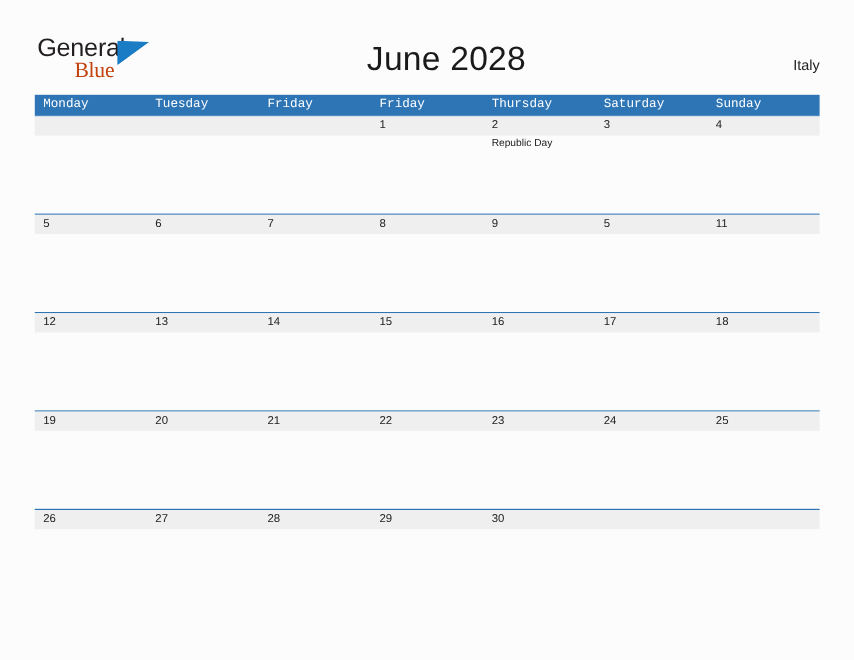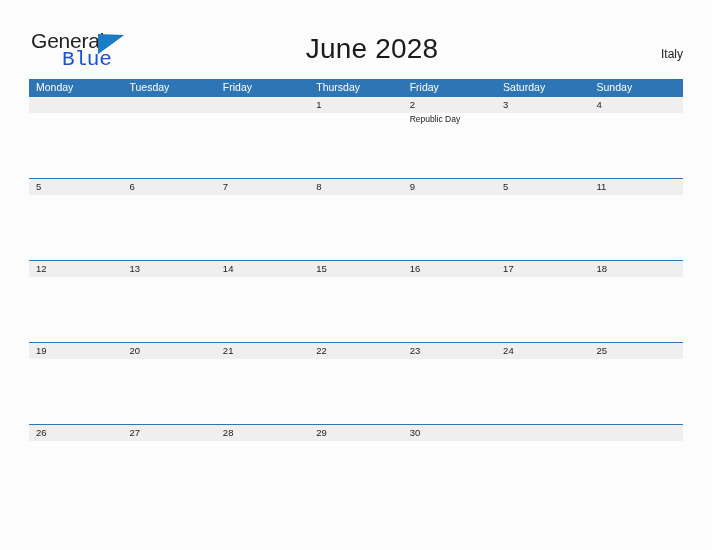--- a/index.html
+++ b/index.html
@@ -45,24 +45,24 @@
     top: 0;
     font-size: 21px;
     letter-spacing: -0.2px;
     color: #231f20;
     font-family: "Liberation Sans", sans-serif;
   }
   .logo-blue {
     position: absolute;
     left: 31px;
     top: 19px;
-    font-size: 21px;
+    font-size: 18px;
     letter-spacing: -0.2px;
-    color: #1d4ed8;
-    font-family: Liberation Mono, monospace;
+    color: #c2410c;
+    font-family: Liberation Serif, serif;
   }
   .logo-flag {
     position: absolute;
     left: 66px;
     top: 5px;
     width: 28px;
     height: 21px;
   }
 
   .title {
@@ -103,21 +103,21 @@
     height: 17px;
     background: #2e75b6;
   }
   .weekday {
     flex: 1 1 0;
     color: #ffffff;
     font-size: 10.5px;
     line-height: 17px;
     padding-left: 7px;
     box-sizing: border-box;
-    font-family: Liberation Sans, sans-serif;
+    font-family: Liberation Mono, monospace;
     white-space: nowrap;
     overflow: hidden;
   }
 
   .week {
     width: 100%;
     border-top: 1.5px solid #2e75b6;
     box-sizing: border-box;
   }
   .week:first-of-type {
@@ -184,22 +184,22 @@
     <div class="country">Italy</div>
 
   </div>
 
   <div class="calendar">
 
     <div class="weekdays">
       <div class="weekday">Monday</div>
       <div class="weekday">Tuesday</div>
       <div class="weekday">Friday</div>
+      <div class="weekday">Friday</div>
       <div class="weekday">Thursday</div>
-      <div class="weekday">Friday</div>
       <div class="weekday">Saturday</div>
       <div class="weekday">Sunday</div>
     </div>
 
     <div class="week">
       <div class="daynums">
         <div class="daynum"></div>
         <div class="daynum"></div>
         <div class="daynum"></div>
         <div class="daynum">1</div>

